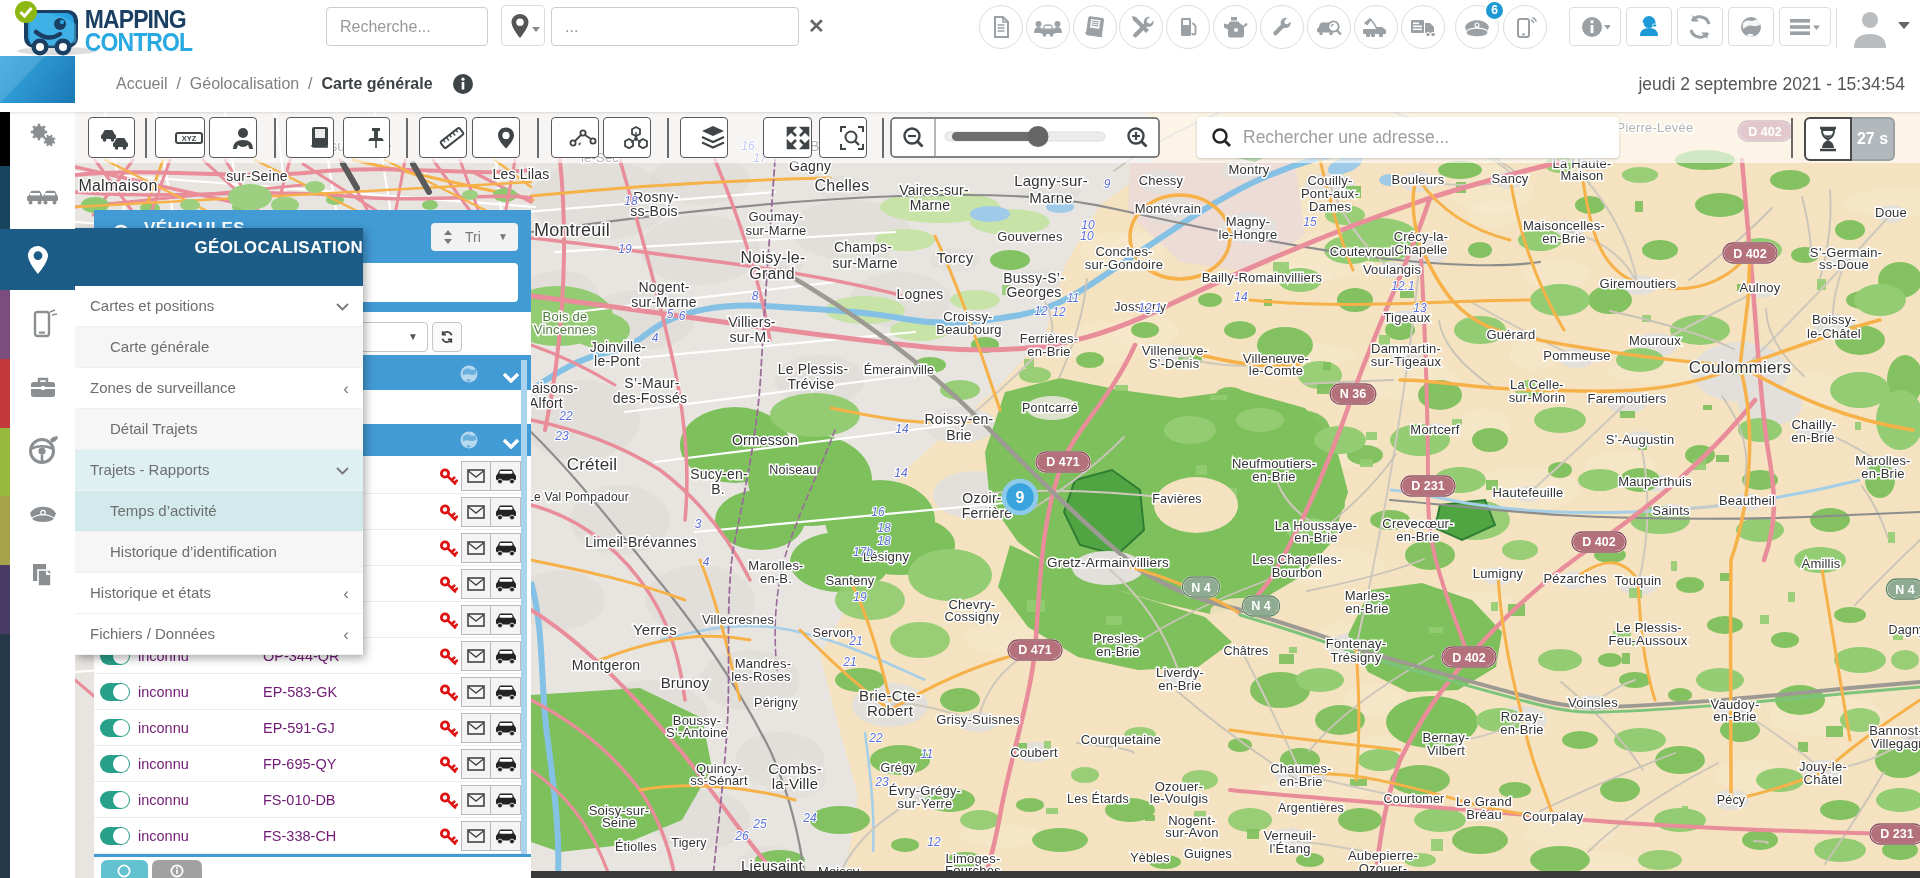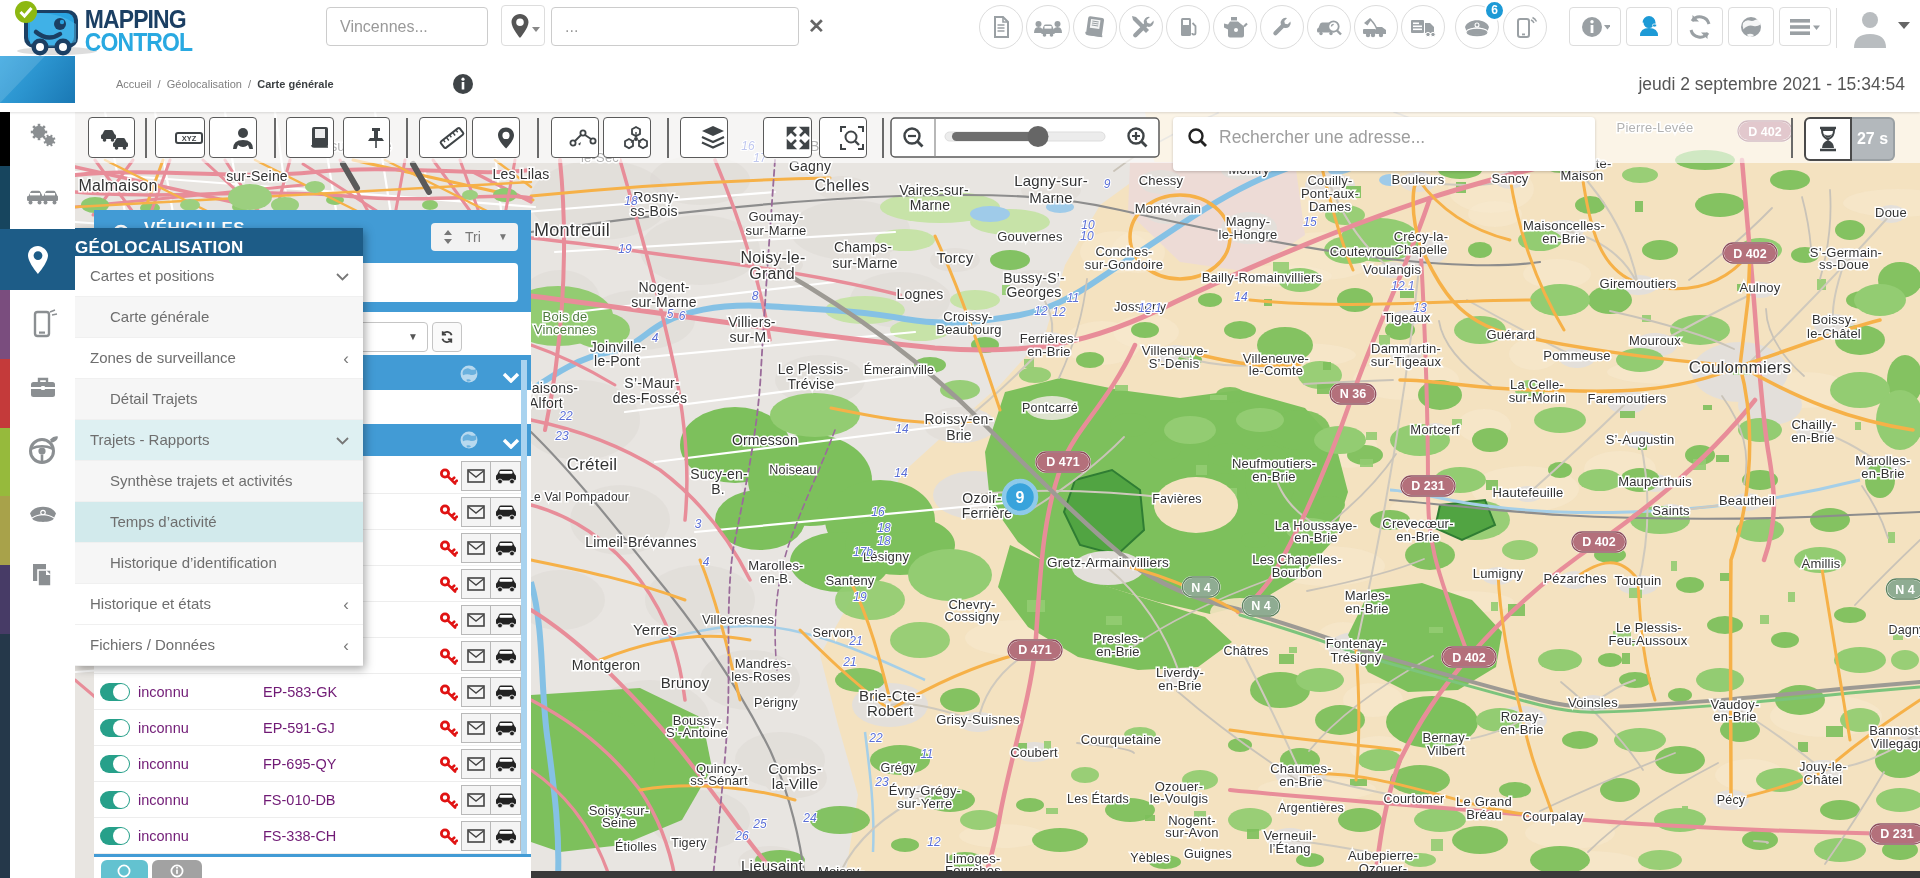--- a/index.html
+++ b/index.html
@@ -11,21 +11,21 @@
 #bluebox{position:absolute;left:0;top:56px;width:75px;height:47px;background:linear-gradient(125deg,#3aa7e0 0%,#2b94cf 45%,#1a78b4 100%);z-index:45}
 #sidebar{position:absolute;left:0;top:103px;width:75px;height:775px;background:#fff;z-index:35}
 .strip{position:absolute;left:0;width:10px}
 .sico{position:absolute;left:10px;width:65px;height:63px;display:flex;align-items:center;justify-content:center}
 #map{position:absolute;left:75px;top:112px;width:1845px;height:766px;z-index:1;background:#f4e3c2}
 #toolband{position:absolute;left:75px;top:112px;width:1845px;height:51px;background:rgba(255,255,255,.62);z-index:5}
 .mbtn{position:absolute;top:117px;height:41px;background:#fff;border:1.5px solid #5a5a5a;border-radius:4px;z-index:6;display:flex;align-items:center;justify-content:flex-end}
 .msep{position:absolute;top:118px;width:2px;height:40px;background:#6a6a6a;z-index:6}
 #panel{position:absolute;left:94px;top:210px;width:437px;height:668px;background:#fff;z-index:20}
 #flyout{position:absolute;left:75px;top:228px;width:288px;background:#fff;z-index:30;box-shadow:2px 3px 9px rgba(0,0,0,.35)}
-.fhead{height:28px;background:#1d5c87;color:#fff;font-weight:bold;font-size:17px;text-align:left;line-height:40px;letter-spacing:.3px}
+.fhead{height:58px;background:#1d5c87;color:#fff;font-weight:bold;font-size:17px;text-align:right;line-height:40px;letter-spacing:.3px}
 .fitem{height:41px;line-height:40px;font-size:15px;color:#6e6e6e;padding-left:15px;position:relative;border-bottom:1px solid #f0f0f0;background:#fff}
 .fsub{padding-left:35px;background:#f6f6f6}
 .fchev{position:absolute;right:14px;top:0;color:#777;line-height:41px;font-size:17px}
 .vrow{position:absolute;left:0;width:427px;height:36px;border-bottom:1px solid #ededed;background:#fff}
 .vtog{position:absolute;left:6px;top:9px;width:30px;height:18px;background:#27a08a;border-radius:9px}
 .vtog:after{content:"";position:absolute;right:1px;top:1px;width:16px;height:16px;background:#fff;border-radius:50%}
 .vtxt{position:absolute;top:0;height:36px;line-height:36px;font-size:14.5px;color:#701a75}
 .vbtn{position:absolute;top:3px;width:30px;height:30px;border:1px solid #b9b9b9;background:#f4f4f4;display:flex;align-items:center;justify-content:center}
 </style></head><body>
 <div id="topbar">
@@ -39,21 +39,21 @@
 <path d="M34 32 q12 10 24 2" stroke="#1b3f63" stroke-width="4.5" fill="none" stroke-linecap="round"></path>
 <circle cx="38" cy="47" r="8.5" fill="#1b3f63"></circle>
         <circle cx="38" cy="47" r="4" fill="#fff"></circle>
 <circle cx="61" cy="47" r="8.5" fill="#1b3f63"></circle>
         <circle cx="61" cy="47" r="4" fill="#fff"></circle>
 <circle cx="24" cy="12" r="11" fill="#8db812"></circle>
         <path d="M18.5 12 l4 4 l7 -8" stroke="#fff" stroke-width="3" fill="none"></path>
 <text x="90" y="28" font-size="25" font-weight="bold" fill="#1b3f63" font-family="Liberation Sans,sans-serif" transform="scale(.92,1)" letter-spacing="-1">MAPPING</text>
 <text x="90" y="51" font-size="25" font-weight="bold" fill="#29a9e1" font-family="Liberation Sans,sans-serif" transform="scale(.92,1)" letter-spacing="-1">CONTROL</text>
 </svg></div>
-    <div class="tinput" style="left:326px;width:162px">Vincennes...</div>
+    <div class="tinput" style="left:326px;width:162px">Recherche...</div>
     <div class="sqbtn" style="left:501px;width:44px;top:5px;height:41px">
       <svg width="34" height="40" viewBox="0 0 34 40" style="">
         <path d="M14 8 c-5 0 -8.5 3.8 -8.5 8.2 c0 5.8 8.5 15.8 8.5 15.8 s8.5 -10 8.5 -15.8 C22.5 11.8 19 8 14 8 z M14 20 a3.8 3.8 0 1 1 0 -7.6 a3.8 3.8 0 0 1 0 7.6z" fill="#555"></path>
         <path d="M26 21 l8 0 l-4 5 z" fill="#888"></path>
       </svg>
     </div>
     <div class="tinput" style="left:551px;width:248px">...</div>
     <div class="abs" style="left:808px;top:14px;font-size:20px;font-weight:bold;color:#666">✕</div>
     <div class="cbtn" style="left:979px">
       <svg width="24" height="24" viewBox="0 0 24 24" style="">
@@ -203,21 +203,21 @@
       </svg>
     </div>
     <div class="abs" style="left:1836px;top:8px;width:1px;height:40px;background:#ddd"></div>
     <div class="abs" style="left:1850px;top:8px"><svg width="40" height="40" viewBox="0 0 40 40" style="">
         <circle cx="20" cy="12" r="8" fill="#b9bdc0"></circle>
         <path d="M4 40 q0 -14 16 -14 t16 14 z" fill="#b9bdc0"></path>
       </svg></div>
     <div class="abs" style="left:1898px;top:22px;width:0;height:0;border-left:6px solid transparent;border-right:6px solid transparent;border-top:7px solid #666"></div>
   </div>
 <div id="crumb">
-    <div class="abs" style="left:116px;top:0;height:56px;line-height:56px;font-size:11px;color:#808080">Accueil&nbsp; /&nbsp; Géolocalisation&nbsp; /&nbsp; <b style="color:#3c4043">Carte générale</b></div>
+    <div class="abs" style="left:116px;top:0;height:56px;line-height:56px;font-size:16px;color:#808080">Accueil&nbsp; /&nbsp; Géolocalisation&nbsp; /&nbsp; <b style="color:#3c4043">Carte générale</b></div>
     <div class="abs" style="left:452px;top:17px"><svg width="22" height="22" viewBox="0 0 22 22" style="">
         <circle cx="11" cy="11" r="10" fill="#3f4447"></circle>
         <rect x="9.7" y="9" width="2.6" height="7.5" fill="#fff"></rect>
         <circle cx="11" cy="6.2" r="1.6" fill="#fff"></circle>
       </svg></div>
     <div class="abs" style="right:15px;top:0;height:56px;line-height:56px;font-size:17.5px;color:#555">jeudi 2 septembre 2021 - 15:34:54</div>
   </div>
 <div id="bluebox">
     <div class="abs" style="left:0;top:0;width:0;height:0;border-top:47px solid rgba(255,255,255,.13);border-right:45px solid transparent"></div>
   </div>
@@ -1289,21 +1289,21 @@
 <circle cx="22" cy="19" r="7.5" fill="none" stroke="#3f4447" stroke-width="2.4"></circle>
       <path d="M27.5 24.5 l5 5" stroke="#3f4447" stroke-width="2.8"></path>
       <path d="M18 19 h8" stroke="#3f4447" stroke-width="2.2"></path>
 <rect x="55" y="15" width="160" height="9" rx="4.5" fill="#ececec" stroke="#ddd"></rect>
 <rect x="62" y="15" width="86" height="9" rx="4.5" fill="#6e6e6e"></rect>
 <circle cx="148" cy="19.5" r="10.5" fill="#666"></circle>
 <circle cx="246" cy="19" r="7.5" fill="none" stroke="#3f4447" stroke-width="2.4"></circle>
       <path d="M251.5 24.5 l5 5" stroke="#3f4447" stroke-width="2.8"></path>
       <path d="M242 19 h8 M246 15 v8" stroke="#3f4447" stroke-width="2.2"></path>
     </svg></div>
-<div class="abs" style="left:1173px;top:117px;width:422px;height:54px;background:#fff;border-radius:4px;z-index:6;box-shadow:0 1px 3px rgba(0,0,0,.2)">
+<div class="abs" style="left:1197px;top:117px;width:422px;height:41px;background:#fff;border-radius:4px;z-index:6;box-shadow:0 1px 3px rgba(0,0,0,.2)">
     <svg width="26" height="26" viewBox="0 0 26 26" style="position:absolute;left:12px;top:8px">
       <circle cx="11" cy="11" r="6.5" fill="none" stroke="#222" stroke-width="2.4"></circle>
       <path d="M16 16 l5 5" stroke="#222" stroke-width="2.8"></path>
     </svg>
     <div style="position:absolute;left:46px;top:0;line-height:41px;font-size:17.5px;color:#9e9e9e">Rechercher une adresse...</div>
   </div>
 <div class="abs" style="left:1804px;top:117px;width:48px;height:44px;background:#fff;border:2px solid #4a4a4a;border-radius:6px 0 0 6px;z-index:6;display:flex;align-items:center;justify-content:center">
     <svg width="30" height="30" viewBox="0 0 30 30" style="">
       <path d="M7 4 h16 M7 26 h16" stroke="#3f4447" stroke-width="2.6"></path>
       <path d="M9 6 h12 q0 6 -4.5 8.5 q-1.5 0.8 -1.5 0.8 t-1.5 -0.8 Q9 12 9 6 z" fill="none" stroke="#3f4447" stroke-width="2"></path>
@@ -1632,17 +1632,16 @@
     <div class="fhead">GÉOLOCALISATION</div>
     <div class="fitem" style="">Cartes et positions<svg width="13" height="8" viewBox="0 0 13 8" style="position:absolute;right:14px;top:17px">
         <path d="M1 1 l5.5 5.5 L12 1" stroke="#777" stroke-width="1.8" fill="none"></path>
       </svg></div>
     <div class="fitem fsub" style="">Carte générale</div>
     <div class="fitem" style="">Zones de surveillance<span class="fchev">‹</span></div>
     <div class="fitem fsub" style="">Détail Trajets</div>
     <div class="fitem" style="background:#def0f2">Trajets - Rapports<svg width="13" height="8" viewBox="0 0 13 8" style="position:absolute;right:14px;top:17px">
         <path d="M1 1 l5.5 5.5 L12 1" stroke="#777" stroke-width="1.8" fill="none"></path>
       </svg></div>
-    <div class="fitem fsub" style="">Synthèse trajets et activités</div>
     <div class="fitem fsub" style="background:#d2eaec">Temps d’activité</div>
     <div class="fitem fsub" style="">Historique d’identification</div>
     <div class="fitem" style="">Historique et états<span class="fchev">‹</span></div>
     <div class="fitem" style="">Fichiers / Données<span class="fchev">‹</span></div>
   </div>
 </body></html>

